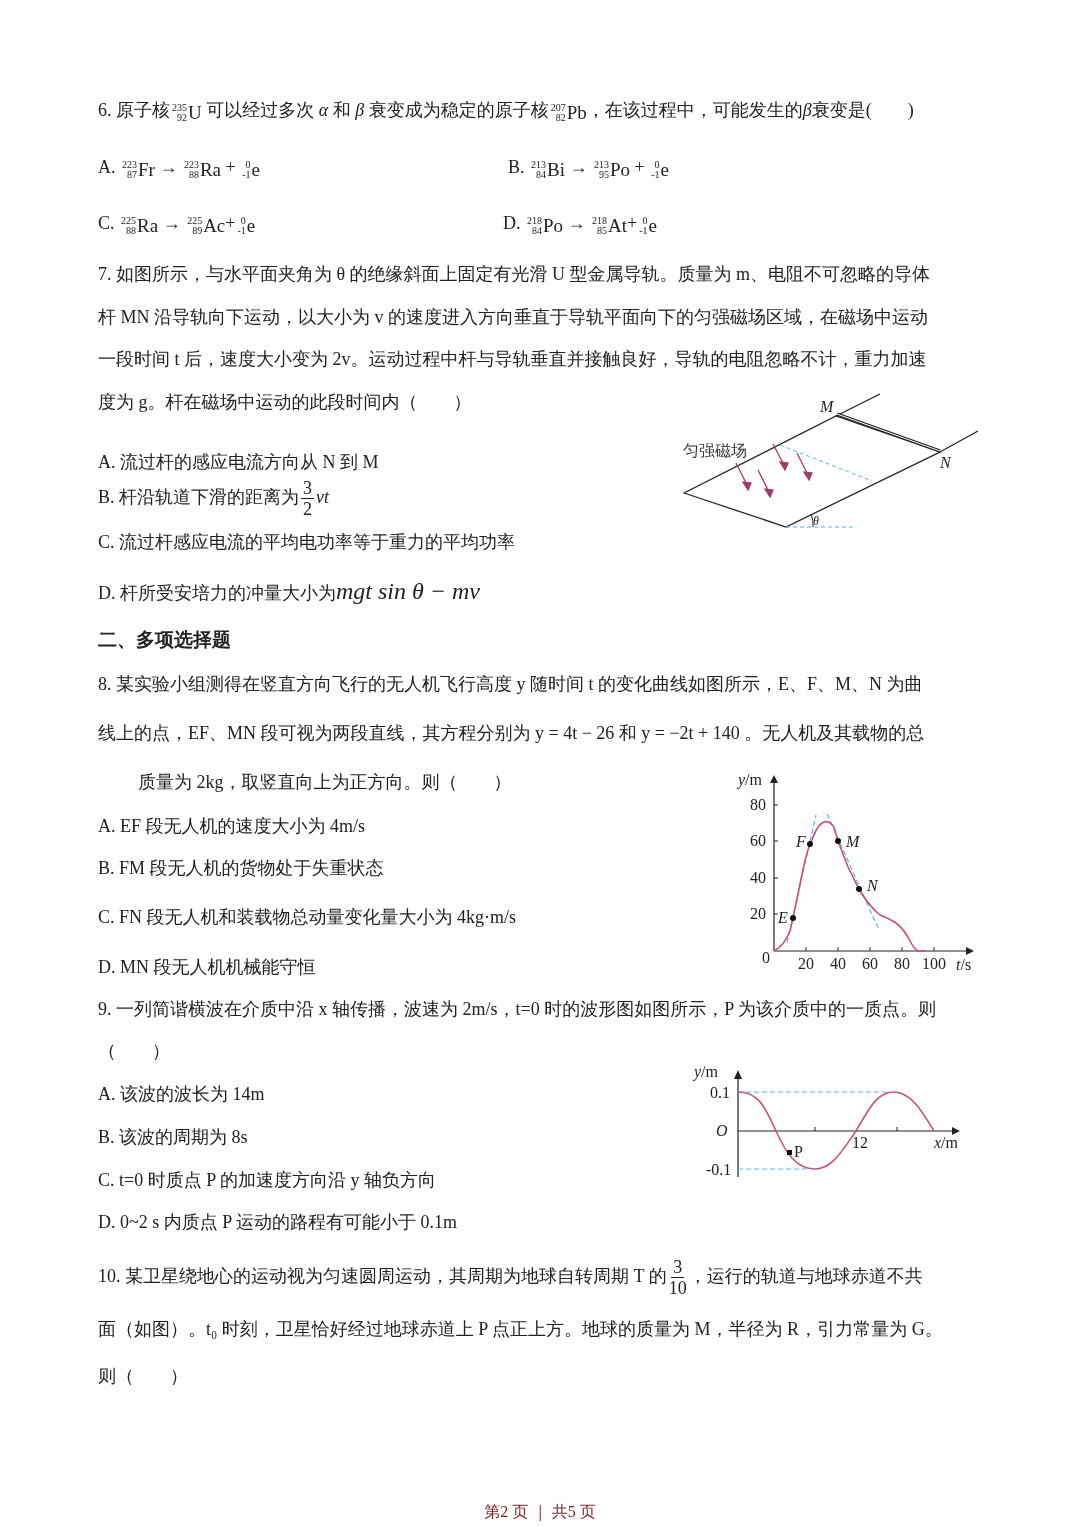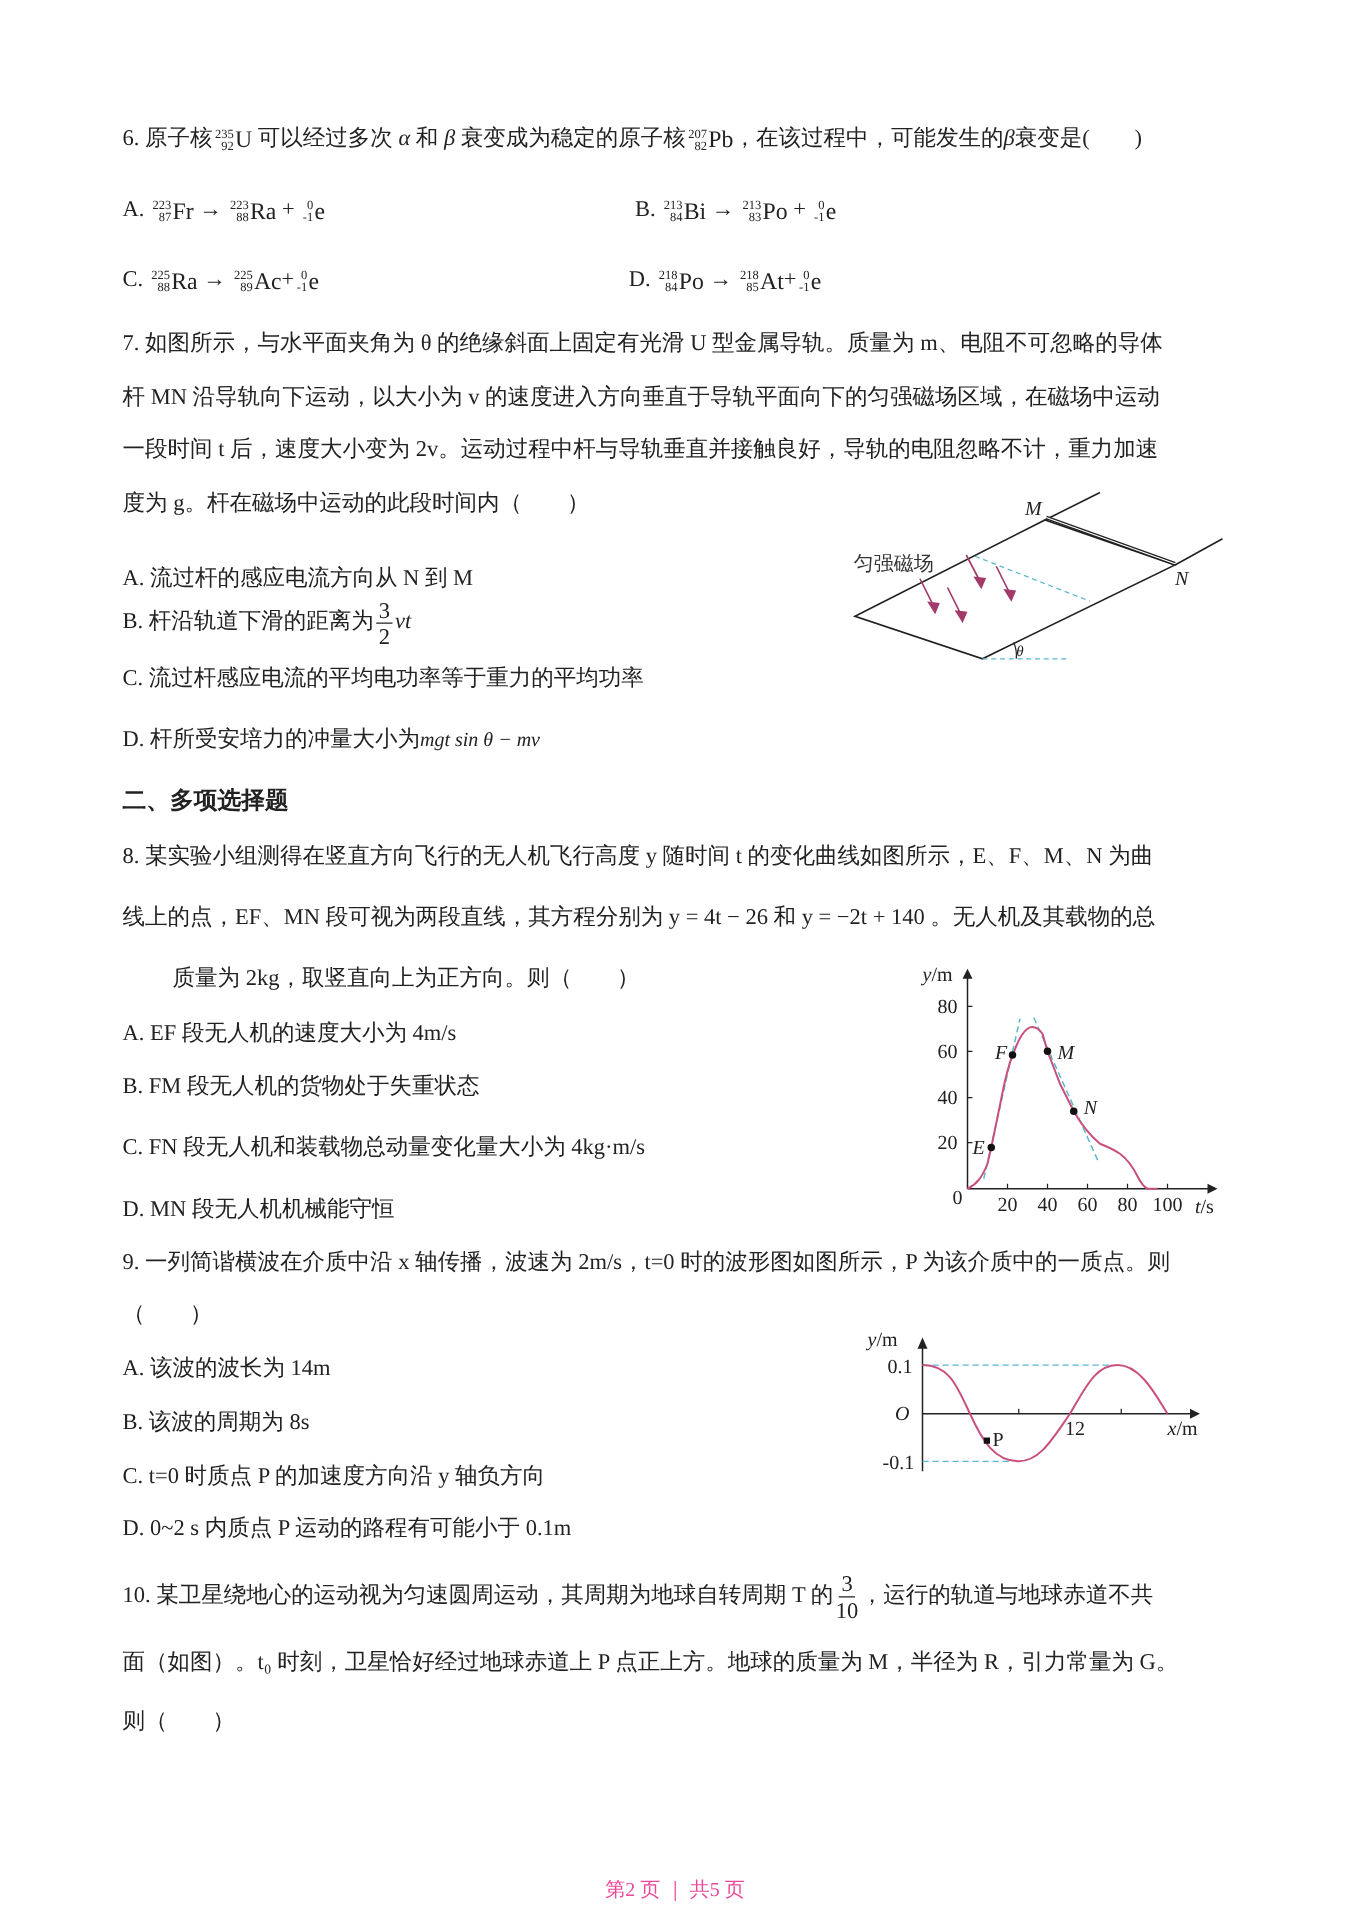--- a/index.html
+++ b/index.html
@@ -20,21 +20,21 @@
   }
   .it { font-style: italic; }
   .nuc { display: inline-block; position: relative; vertical-align: middle; margin-left: 2px; }
   .nuc .sc { display: inline-flex; flex-direction: column; font-size: 10px; line-height: 10px; text-align: right; vertical-align: middle; margin-right: 1px; }
   .nuc .sym { font-size: 19px; vertical-align: middle; }
   .frac { display: inline-flex; flex-direction: column; align-items: center; vertical-align: middle; font-size: 18px; line-height: 20px; margin: 0 2px; }
   .frac .num { border-bottom: 1px solid #222; padding: 0 2px; }
   .section-title { font-family: Liberation Mono, monospace; font-weight: bold; font-size: 19px; }
   .footer {
     position: absolute; left: 0; width: 1080px; top: 1502px;
-    text-align: center; font-size: 16px; color: #ec4899;
+    text-align: center; font-size: 16px; color: #7f1d1d;
   }
   svg text { font-family: "Liberation Serif", serif; }
 </style>
 </head>
 <body>
 
 <div class="line" style="top:96px;">
   <span>6.</span>
   <span>原子核</span><span class="nuc"><span class="sc">
         <span>235</span>
@@ -69,21 +69,21 @@
 </div>
 <div class="line" style="top:153px; left:508px;">
   <span>B.</span>
   <span class="nuc"><span class="sc">
         <span>213</span>
         <span>84</span>
       </span><span class="sym">Bi</span></span>
   <span>→</span>
   <span class="nuc"><span class="sc">
         <span>213</span>
-        <span>83</span>
+        <span>95</span>
       </span><span class="sym">Po</span></span>
   <span>+</span>
   <span class="nuc"><span class="sc">
         <span>0</span>
         <span>-1</span>
       </span><span class="sym">e</span></span>
 </div>
 <div class="line" style="top:209px;">
   <span>C.</span>
   <span class="nuc"><span class="sc">
@@ -122,21 +122,21 @@
 
 <div class="line" style="top:448px;">A.  流过杆的感应电流方向从 N 到 M</div>
 <div class="line" style="top:478px;">
   <span>B.  杆沿轨道下滑的距离为</span><span class="frac">
       <span class="num">3</span>
       <span>2</span>
     </span><span class="it">vt</span>
 </div>
 <div class="line" style="top:528px;">C.  流过杆感应电流的平均电功率等于重力的平均功率</div>
 <div class="line" style="top:577px;">
-  <span>D.  杆所受安培力的冲量大小为</span><span class="it" style="font-size:16px;">mgt sin θ − mv</span>
+  <span>D.  杆所受安培力的冲量大小为</span><span class="it" style="font-size:24px;">mgt sin θ − mv</span>
 </div>
 
 <svg style="position:absolute; left:670px; top:390px;" width="340" height="150" viewBox="0 0 340 150">
   <polygon points="14,103 166,26 270,62 116,137" fill="none" stroke="#222" stroke-width="1.3"></polygon>
   <line x1="166" y1="26" x2="210" y2="4" stroke="#222" stroke-width="1.3"></line>
   <line x1="270" y1="62" x2="308" y2="41" stroke="#222" stroke-width="1.3"></line>
   <line x1="167" y1="24" x2="270" y2="61" stroke="#222" stroke-width="3"></line>
   <line x1="167" y1="24" x2="270" y2="61" stroke="#fff" stroke-width="1"></line>
   <line x1="110" y1="55" x2="202" y2="91" stroke="#5bb8cf" stroke-width="1" stroke-dasharray="4,3"></line>
   <line x1="116" y1="137" x2="185" y2="137" stroke="#5bb8cf" stroke-width="1" stroke-dasharray="4,3"></line>

